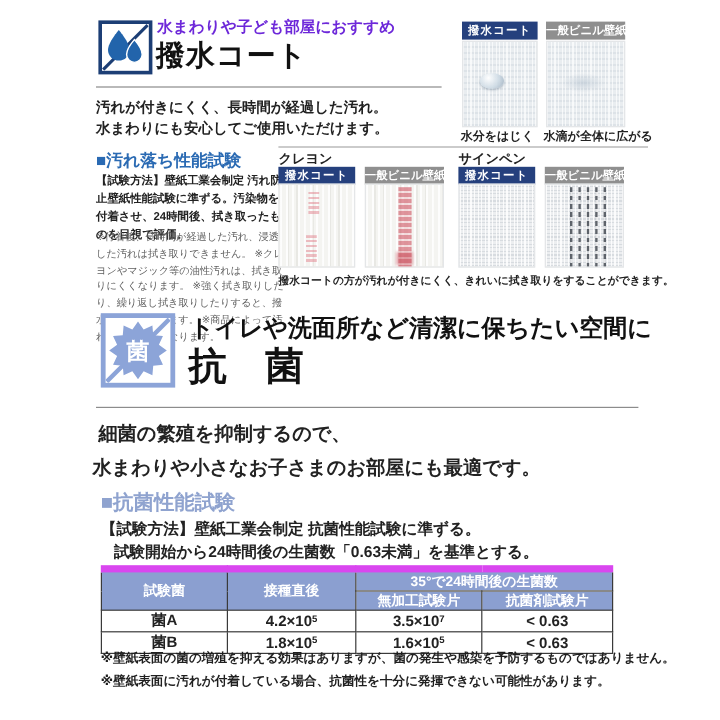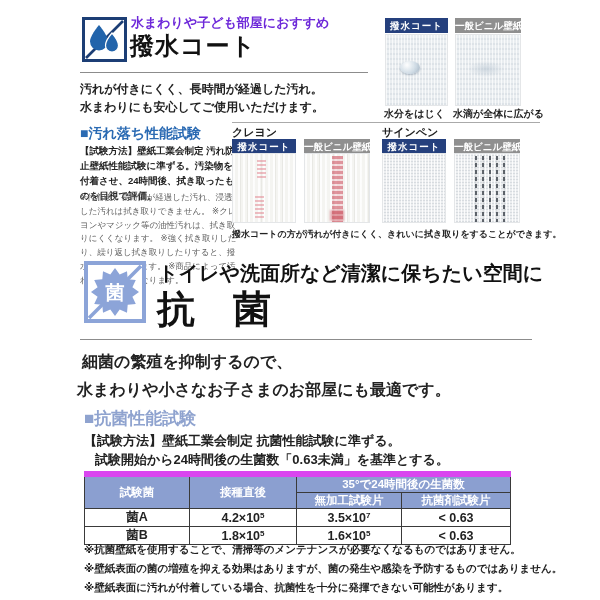--- a/index.html
+++ b/index.html
@@ -59,21 +59,21 @@
   .lbl-pen{left:382px;top:125px;font-size:11px;font-weight:bold;}
   .cp1h{left:232px;top:139px;width:64px;} .cp1i{left:232px;top:153px;width:64px;height:70px;}
   .cp2h{left:304px;top:139px;width:66px;} .cp2i{left:304px;top:153px;width:66px;height:70px;}
   .pp1h{left:382px;top:139px;width:64px;} .pp1i{left:382px;top:153px;width:64px;height:70px;}
   .pp2h{left:454px;top:139px;width:66px;} .pp2i{left:454px;top:153px;width:66px;height:70px;}
   .caption-mid{left:232px;top:228px;font-size:9px;font-weight:600;}
 
   
   .icon-bact{left:84px;top:261px;width:62px;height:62px;border:4px solid #8ca4d8;box-sizing:border-box;background:#fff;}
   .sub2{left:158px;top:260px;font-size:20px;font-weight:bold;color:#111;}
-  .title2{left:157px;top:284px;font-size:38px;font-weight:bold;color:#111;}
+  .title2{left:157px;top:284px;font-size:32px;font-weight:bold;color:#111;}
   .hr2{left:80px;top:339px;width:452px;height:1px;background:#8c8c8c;}
   .desc2a{left:82px;top:352px;font-size:16px;font-weight:600;}
   .desc2b{left:77px;top:380px;font-size:16px;font-weight:600;}
 
   
   .head4{left:84px;top:407px;font-size:17px;font-weight:bold;color:#8fa3cf;}
   .m4a{left:84px;top:432px;font-size:13px;font-weight:600;}
   .m4b{left:84px;top:451px;font-size:13px;font-weight:600;margin-left:11px;}
 
   
@@ -192,18 +192,17 @@
     <tr class="rd">
       <td>菌B</td>
       <td><span>1.8×10</span><sup>5</sup></td>
       <td><span>1.6×10</span><sup>5</sup></td>
       <td>&lt; 0.63</td>
     </tr>
   </tbody>
     </table>
 
   <div class="abs foot">
-    <div>※抗菌壁紙を使用することで、清掃等のメンテナンスが必要なくなるものではありません。</div>
     <div>※壁紙表面の菌の増殖を抑える効果はありますが、菌の発生や感染を予防するものではありません。</div>
     <div>※壁紙表面に汚れが付着している場合、抗菌性を十分に発揮できない可能性があります。</div>
   </div>
 
 </div>
 
 </body></html>

